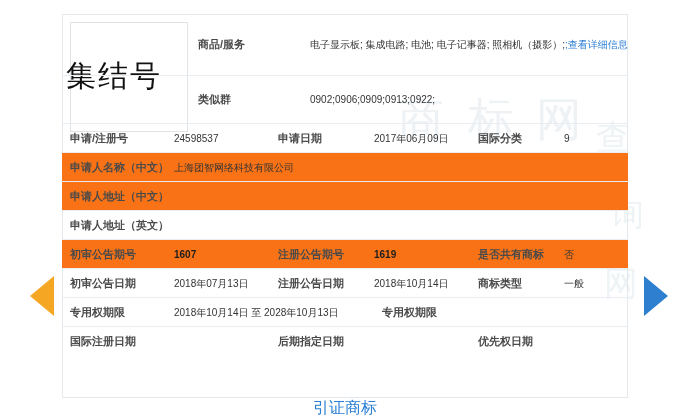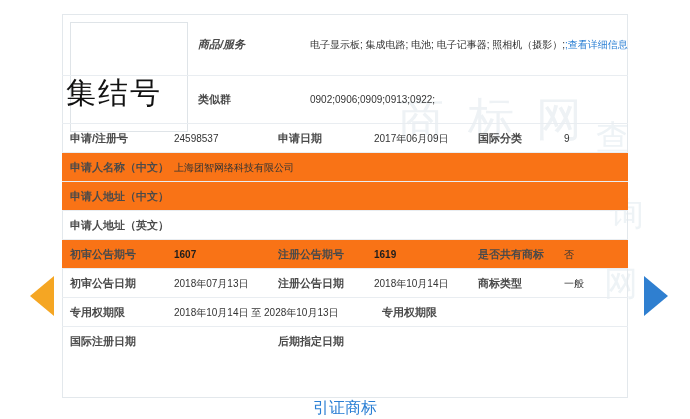--- a/index.html
+++ b/index.html
@@ -59,21 +59,20 @@
   }
   .logo-text {
     position: absolute;
     left: 66px;
     top: 56px;
     font-size: 30px;
     letter-spacing: 2px;
     color: #111111;
     font-family: "DejaVu Sans", sans-serif;
     white-space: nowrap;
-    margin-top: 17px;
   }
 
   
   .rows {
     position: absolute;
     left: 62px;
     top: 14px;
     width: 566px;
   }
   .row {
@@ -176,21 +175,21 @@
 
 <div class="card"></div>
 
 <div class="logo-box"></div>
 <div class="logo-text">集结号</div>
 
 <div class="rows">
 
   <div class="row h-goods">
     <div class="toprow" style="display:flex; align-items:center; height:100%;">
-      <div class="cell lbl" style="width:92px;flex:0 0 92px;font-style:italic;">商品/服务</div>
+      <div class="cell lbl" style="width:92px;flex:0 0 92px;">商品/服务</div>
       <div class="cell val" style="flex:1 1 auto; padding-left:28px;">
         <span>电子显示板; 集成电路; 电池; 电子记事器; 照相机（摄影）;</span>
         <span class="sep"> ; </span>
         <span class="link">查看详细信息</span>
       </div>
     </div>
   </div>
 
   <div class="row h-sim">
     <div class="toprow" style="display:flex; align-items:center; height:100%;">
@@ -246,20 +245,21 @@
     <div class="cell val" style="width:208px;flex:0 0 208px;">2018年10月14日 至 2028年10月13日</div>
     <div class="cell lbl c-l3">专用权期限</div>
     <div class="cell val c-v3"></div>
   </div>
 
   <div class="row r">
     <div class="cell lbl c-l1">国际注册日期</div>
     <div class="cell val c-v1"></div>
     <div class="cell lbl" style="width:110px;flex:0 0 110px;">后期指定日期</div>
     <div class="cell val" style="width:90px;flex:0 0 90px;"></div>
+    <div class="cell lbl c-l3">优先权日期</div>
     <div class="cell val c-v3"></div>
   </div>
 
 </div>
 
 <div class="arrow arrow-left"></div>
 <div class="arrow arrow-right"></div>
 
 <div class="caption">引证商标</div>
 

